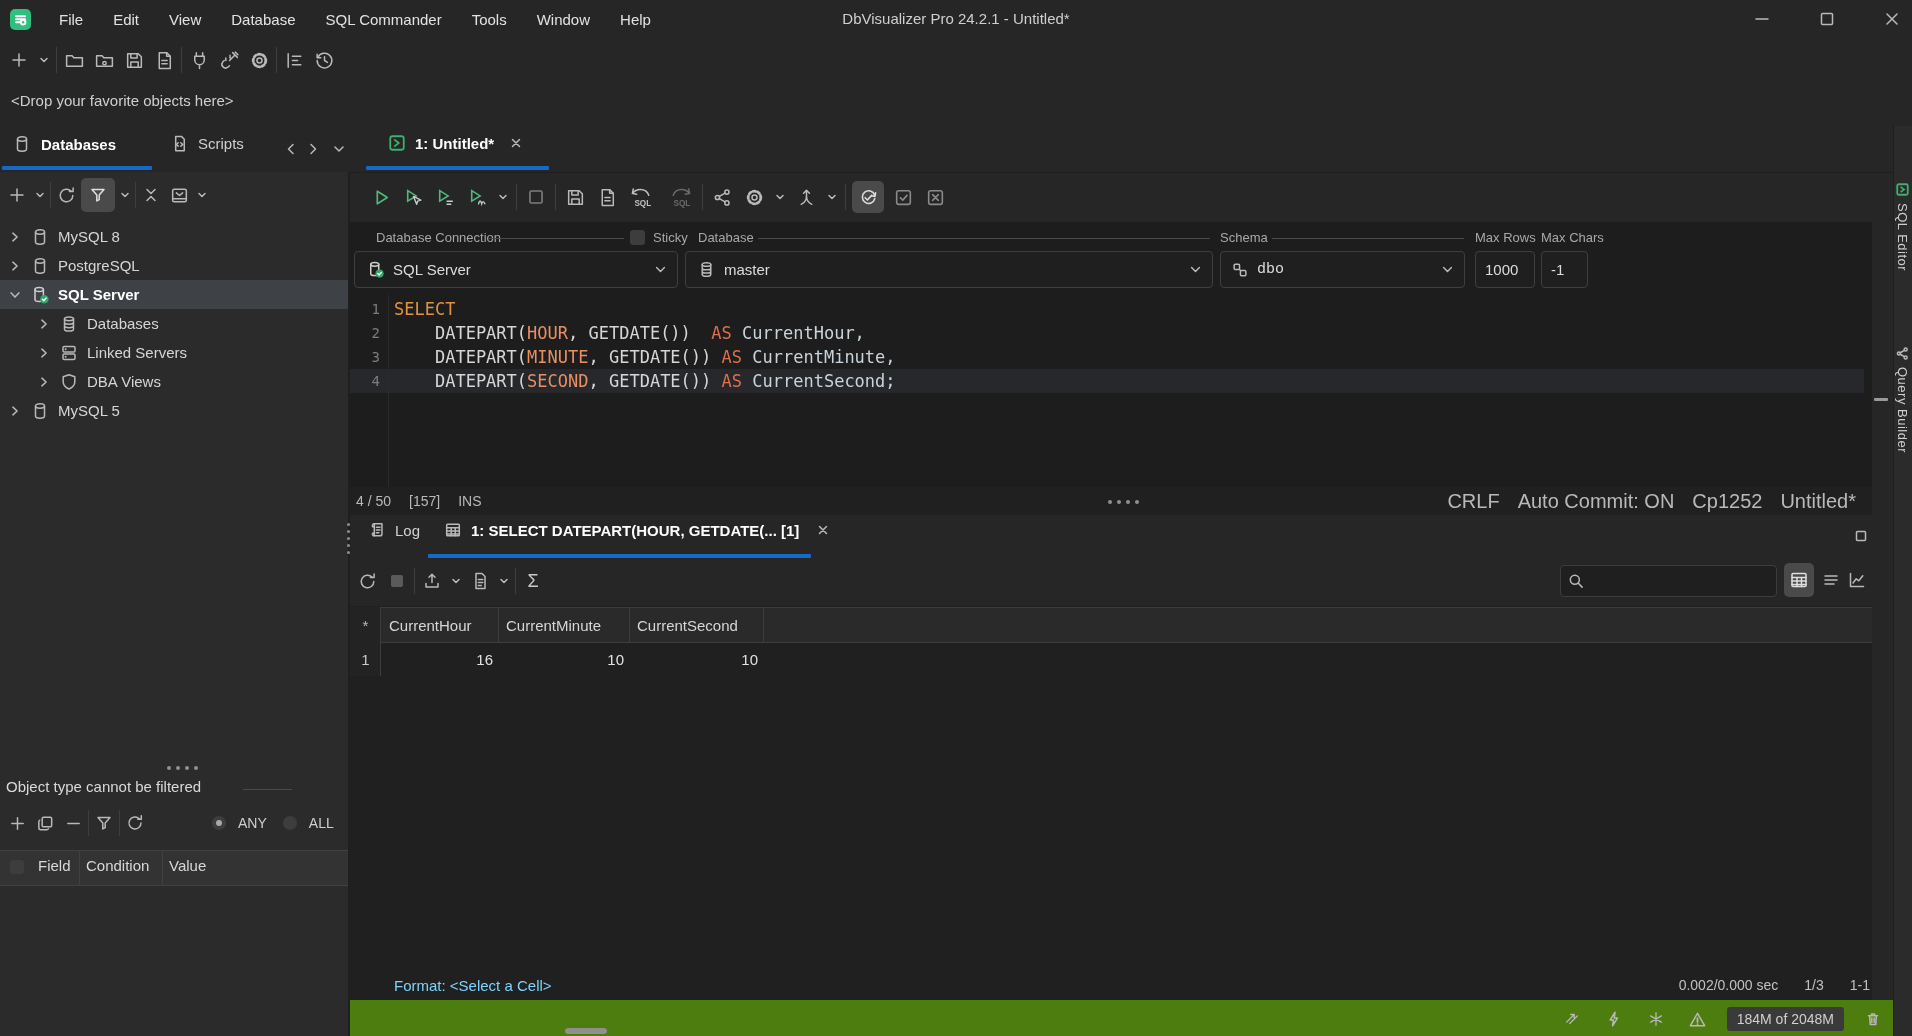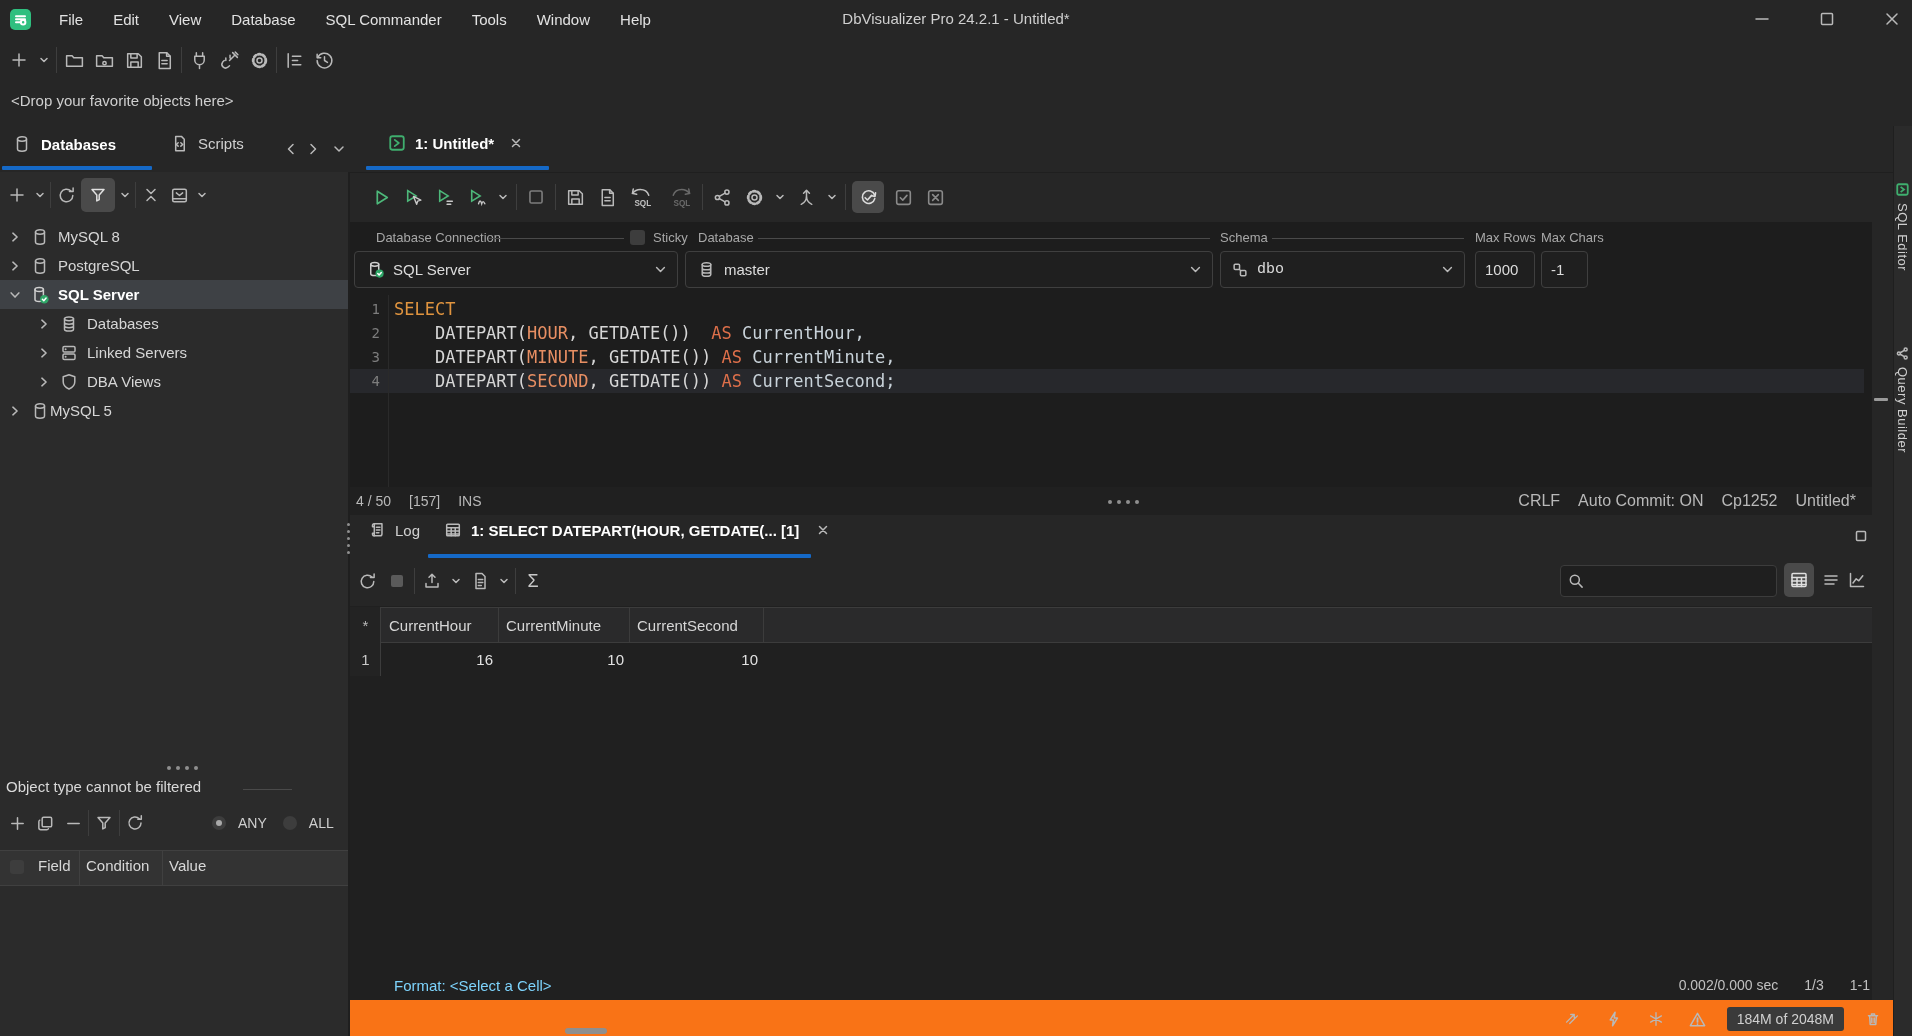--- a/index.html
+++ b/index.html
@@ -324,21 +324,21 @@
       <span style="margin-left:8px;">DBA Views</span>
     </div>
     <div class="tree-row" style="top:224px;">
       <svg class="ic tool-ic" width="14" height="14" viewBox="0 0 20 20" style="margin-left:8px;">
           <path d="M7 4.5L13 10l-6 5.5"></path>
         </svg>
       <svg class="ic tool-ic" width="20" height="20" viewBox="0 0 20 20" style="margin-left:8px;">
           <path d="M5.5 5c0-1.4 2-2.2 4.5-2.2s4.5.8 4.5 2.2v10c0 1.4-2 2.2-4.5 2.2S5.5 16.4 5.5 15z"></path>
           <path d="M5.5 5c0 1.4 2 2.2 4.5 2.2S14.5 6.4 14.5 5"></path>
         </svg>
-      <span style="">MySQL 5</span>
+      <span style="margin-left:8px;">MySQL 5</span>
     </div>
 
     <div class="ab dots-h" style="left:167px;top:594px;">
         <i></i>
         <i></i>
         <i></i>
         <i></i>
       </div>
 
     <div class="ab" style="left:6px;top:606px;font-size:15px;color:#d9d9d9;white-space:nowrap;">Object type cannot be filtered</div>
@@ -573,21 +573,21 @@
     <div class="code-line" style="left:44px;top:50px;"><span class="fn">    DATEPART(</span><span class="argk">MINUTE</span><span class="fn">, GETDATE()) </span><span class="ask">AS</span><span class="idn"> CurrentMinute,</span></div>
     <div class="code-line" style="left:44px;top:74px;"><span class="fn">    DATEPART(</span><span class="argk">SECOND</span><span class="fn">, GETDATE()) </span><span class="ask">AS</span><span class="idn"> CurrentSecond;</span></div>
   </div>
 
   <div class="ab" style="left:350px;top:487px;width:1522px;height:28px;background:#202020;">
     <div class="ab row" style="left:6px;top:0;height:28px;gap:18px;font-size:14px;color:#b9b9b9;">
       <span>4 / 50</span>
       <span>[157]</span>
       <span>INS</span>
     </div>
-    <div class="ab row" style="right:16px;top:0;height:28px;gap:18px;font-size:16px;color:#b9b9b9;">
+    <div class="ab row" style="right:16px;top:0;height:28px;gap:18px;font-size:20px;color:#b9b9b9;">
       <span>CRLF</span>
       <span>Auto Commit: ON</span>
       <span>Cp1252</span>
       <span>Untitled*</span>
     </div>
     <div class="ab dots-h" style="left:758px;top:13px;">
         <i></i>
         <i></i>
         <i></i>
         <i></i>
@@ -708,21 +708,21 @@
     <div class="gcell" style="left:287px;top:37px;width:121px;height:32px;justify-content:flex-end;color:#e2e2e2;">10</div>
 
     <div class="ab" style="left:44px;top:371px;font-size:15px;color:#7dd3fc;">Format: &lt;Select a Cell&gt;</div>
     <div class="ab row" style="right:2px;top:366px;height:26px;gap:26px;font-size:14px;color:#c0c0c0;">
       <span>0.002/0.000 sec</span>
       <span>1/3</span>
       <span>1-1</span>
     </div>
   </div>
 
-  <div class="ab" style="left:350px;top:1000px;width:1543px;height:36px;background:#f97316;">
+  <div class="ab" style="left:350px;top:1000px;width:1543px;height:36px;background:#4d7c0f;">
     <div class="ab" style="left:215px;top:28px;width:42px;height:6px;border-radius:3px;background:#8f8f8f;"></div>
     <div class="ab row" style="right:7px;top:6px;height:26px;gap:16px;">
       <div class="icb">
           <svg class="ic tool-ic" width="18" height="18" viewBox="0 0 20 20">
             <path d="M4 13.5L12.5 5M12.5 5H8.6M12.5 5v3.9M7.5 15l8.5-8.5" style="stroke-width:1.3"></path>
           </svg>
         </div>
       <div class="icb">
           <svg class="ic tool-ic" width="18" height="18" viewBox="0 0 20 20">
             <path d="M11.2 2.5L5.8 11h3.6l-1 6.5L13.8 9h-3.6z"></path>

